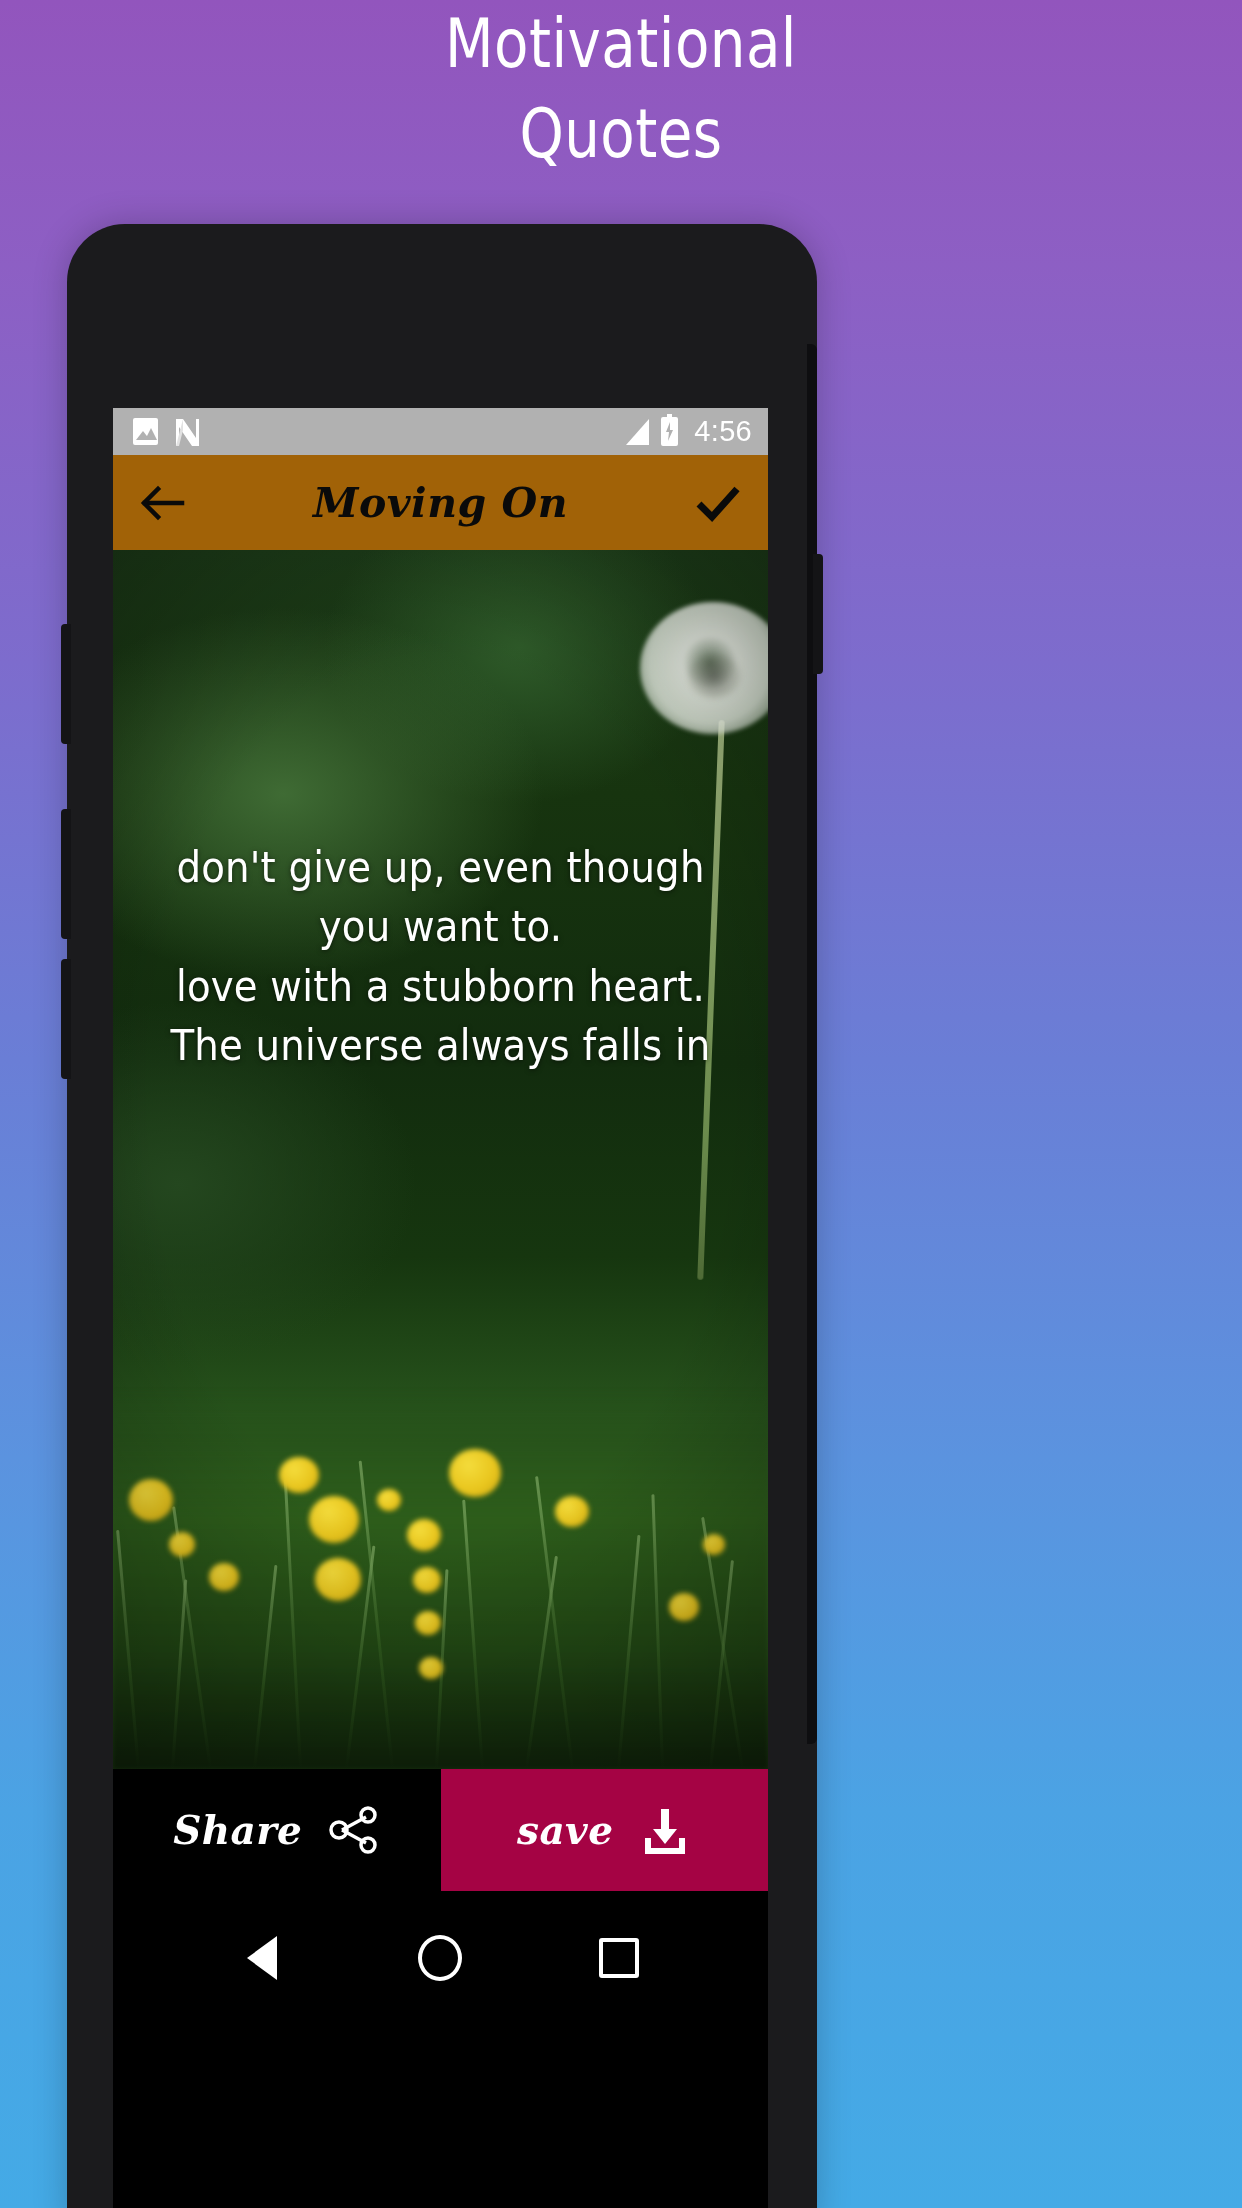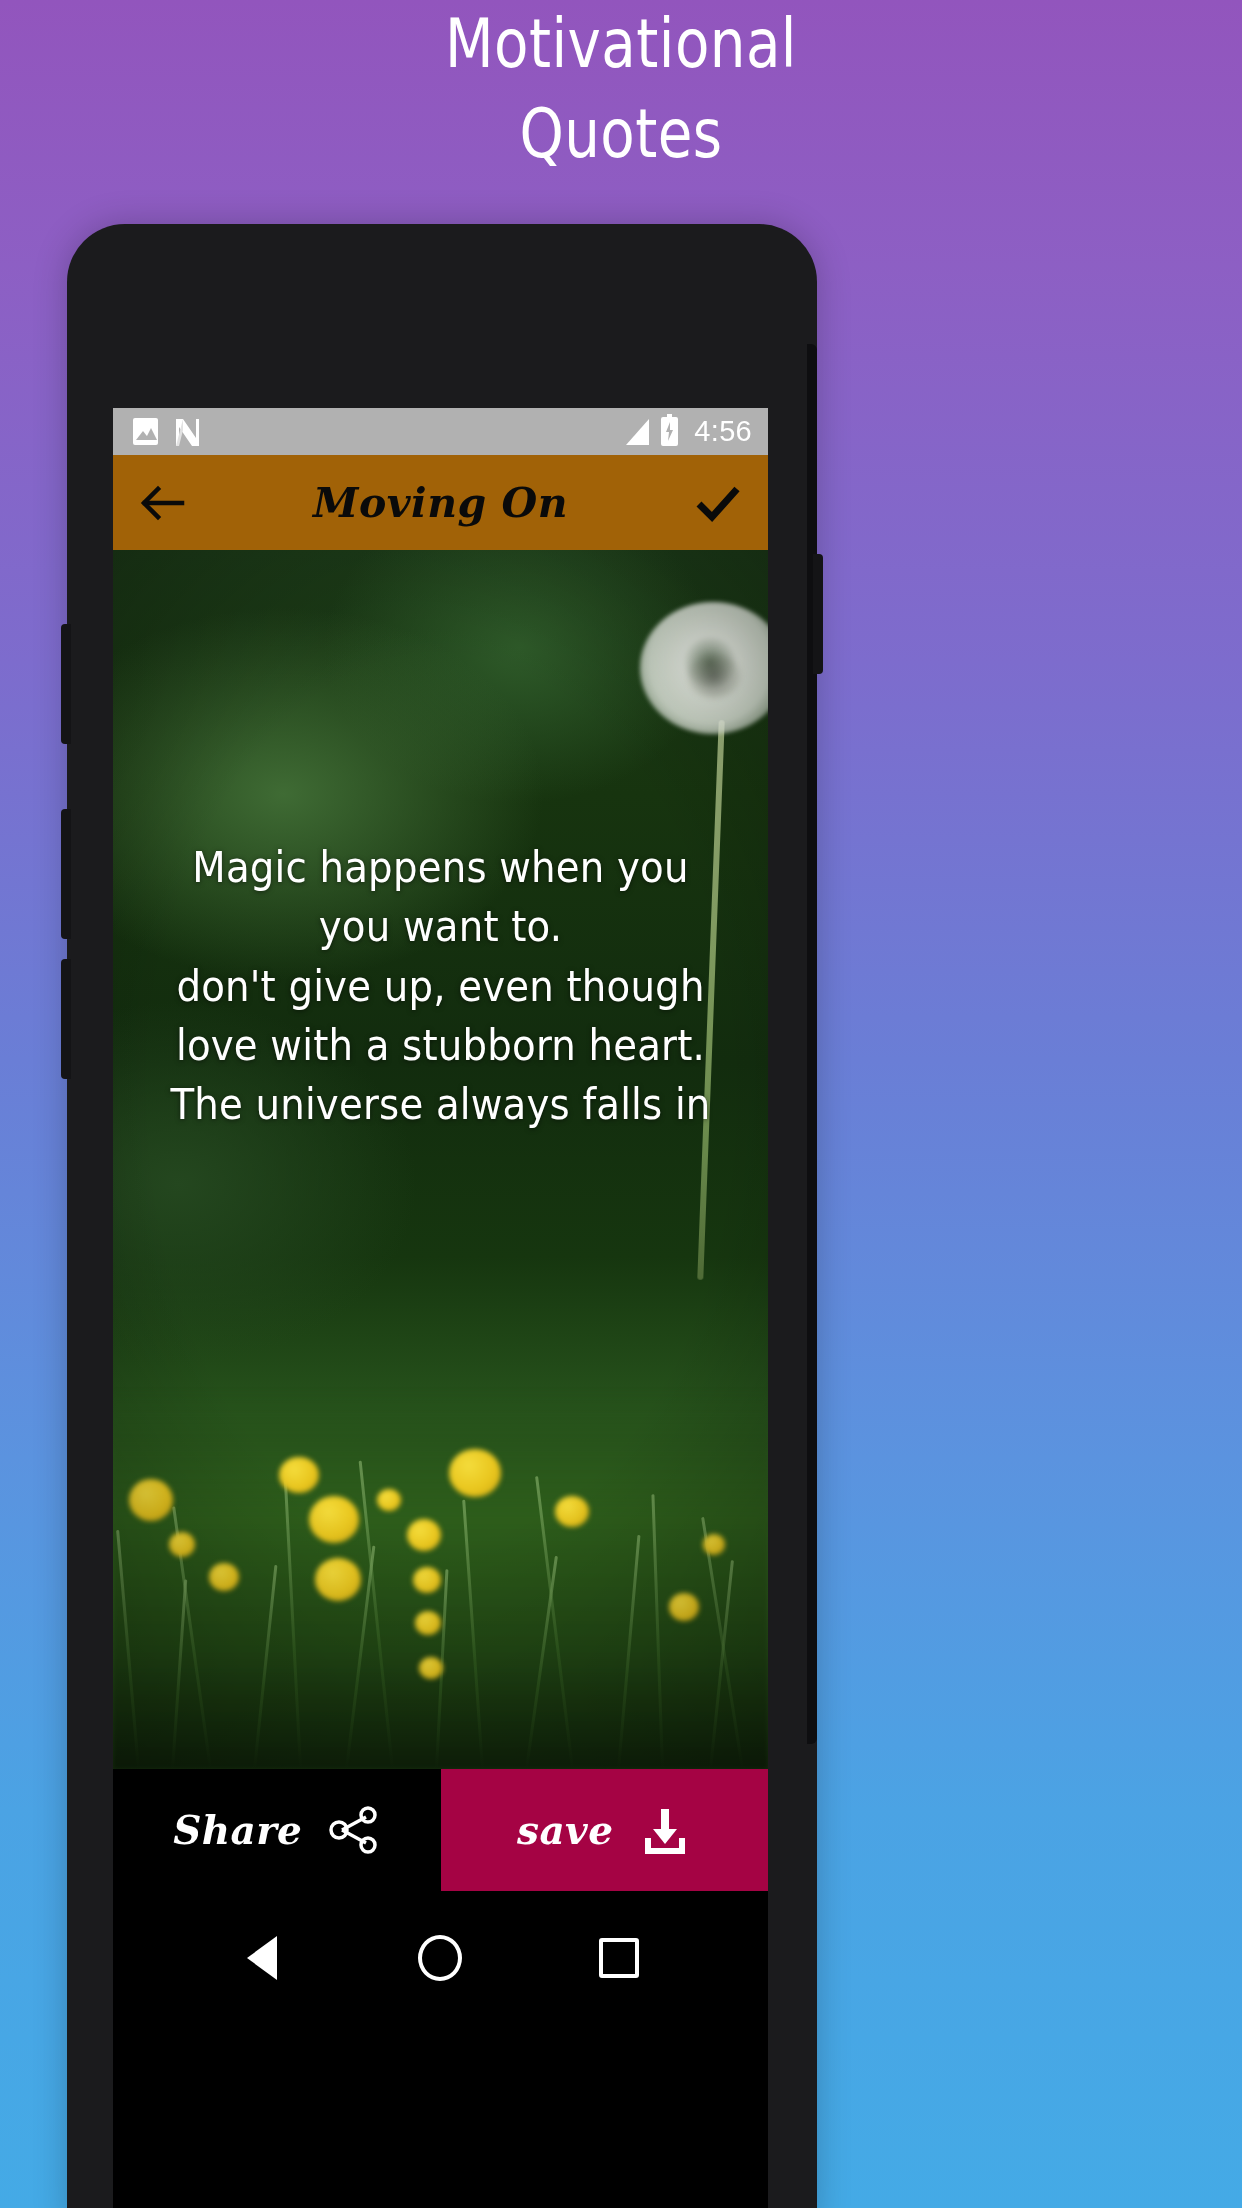--- a/index.html
+++ b/index.html
@@ -407,23 +407,22 @@
       <div class="flower" style="left:556px; bottom:148px; width:30px; height:28px;"></div>
       <div class="flower" style="left:590px; bottom:214px; width:22px; height:21px;"></div>
 
       <div class="dandelion-stem"></div>
       <div class="dandelion-head"></div>
       <div class="dandelion-core"></div>
 
       <div class="vignette"></div>
 
       <div class="quote-text">
-        <div>Magic happens when you</div>
+        <div>don't give up, even though</div>
         <div>you want to.</div>
-        <div>don't give up, even though</div>
         <div>love with a stubborn heart.</div>
         <div>The universe always falls in</div>
       </div>
     </div>
 
     <div class="actionbar">
       <div class="act act-share">
         <span class="act-label">Share</span>
         <span class="act-icon">
           <svg viewBox="0 0 52 52" width="52" height="52" aria-hidden="true">

